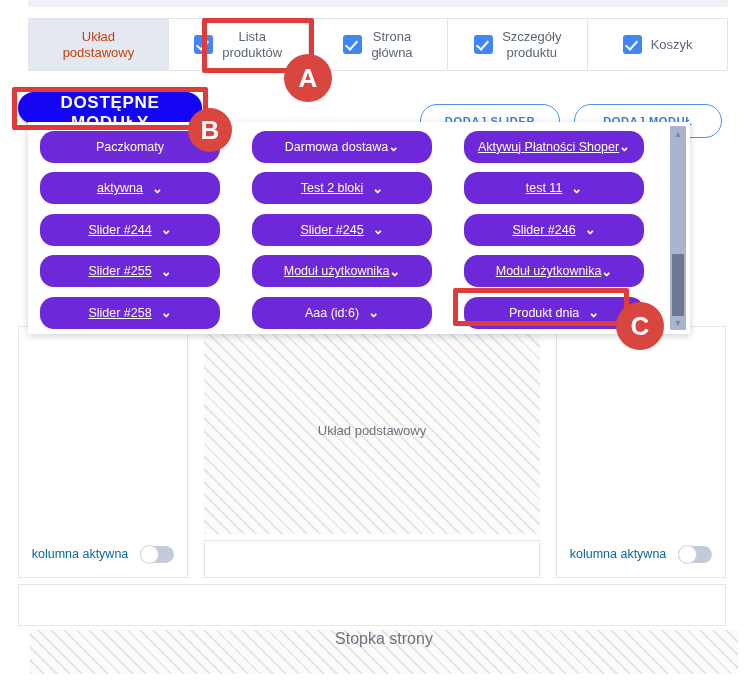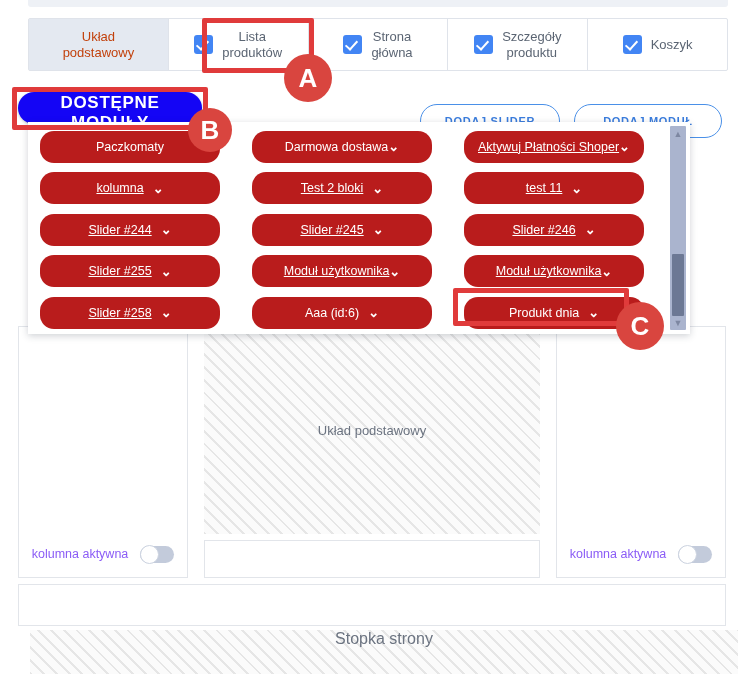--- a/index.html
+++ b/index.html
@@ -84,21 +84,21 @@
   }
   #modules-grid{
     position:absolute;left:12px;top:4px;width:622px;
     display:grid;
     grid-template-columns:repeat(3,196px);
     gap:0 16px;
   }
   .mod-cell{height:41.5px;display:flex;align-items:center;}
   .pill{
     width:180px;height:28px;border-radius:14px;
-    background:#b91c1c;color:#ffffff;
+    background:#6d28d9;color:#ffffff;
     display:flex;align-items:center;justify-content:center;
     font-size:12.5px;
     position:relative;
     cursor:pointer;
     box-sizing:border-box;
     padding:16px 10px;
   }
   .pill .pill-label{white-space:nowrap;}
   .pill .pill-label.u{text-decoration:underline;}
   .pill .chev{
@@ -135,21 +135,21 @@
   #row-cols{position:absolute;left:0;top:0;width:708px;height:252px;}
   .col-side{
     position:absolute;top:0;width:170px;height:252px;
     background:#ffffff;border:1px solid #e2e5ea;box-sizing:border-box;
   }
   #col-left{left:0;}
   #col-right{left:538px;}
   .col-foot{
     position:absolute;left:0;bottom:0;width:100%;height:46px;
     display:flex;align-items:center;justify-content:center;gap:12px;
-    font-size:12.5px;color:#8b5cf6;
+    font-size:12.5px;color:#0369a1;
   }
   .toggle{
     width:34px;height:17px;border-radius:9px;background:#c3cbdb;
     position:relative;flex:0 0 34px;cursor:pointer;
   }
   .toggle::after{
     content:"";position:absolute;left:0;top:-1px;
     width:19px;height:19px;border-radius:50%;
     background:#ffffff;border:1px solid #ccd3e0;box-sizing:border-box;
   }
@@ -245,21 +245,21 @@
         </div>
       </div>
       <div class="mod-cell">
         <div class="pill tight">
           <span class="pill-label u">Aktywuj Płatności Shoper</span>
           <span class="chev">⌄</span>
         </div>
       </div>
       <div class="mod-cell">
         <div class="pill">
-          <span class="pill-label u">kolumna</span>
+          <span class="pill-label u">aktywna</span>
           <span class="chev">⌄</span>
         </div>
       </div>
       <div class="mod-cell">
         <div class="pill">
           <span class="pill-label u">Test 2 bloki</span>
           <span class="chev">⌄</span>
         </div>
       </div>
       <div class="mod-cell">

